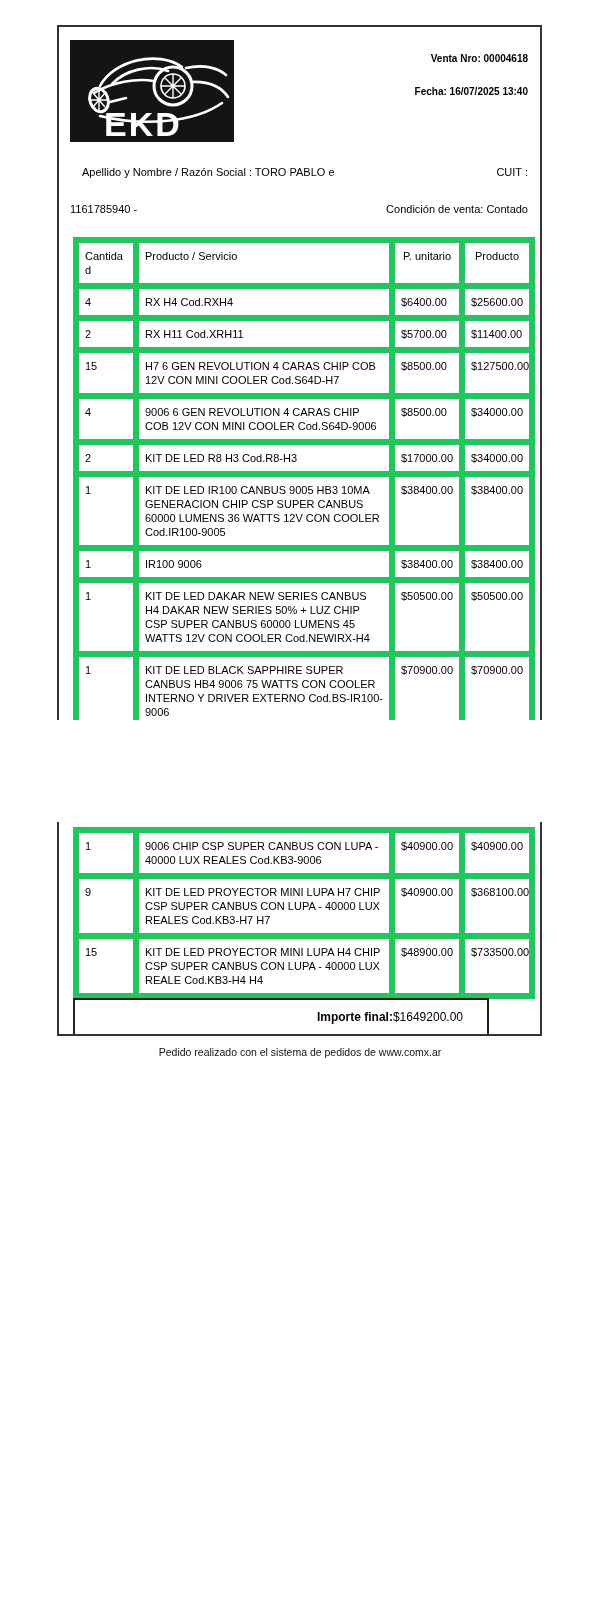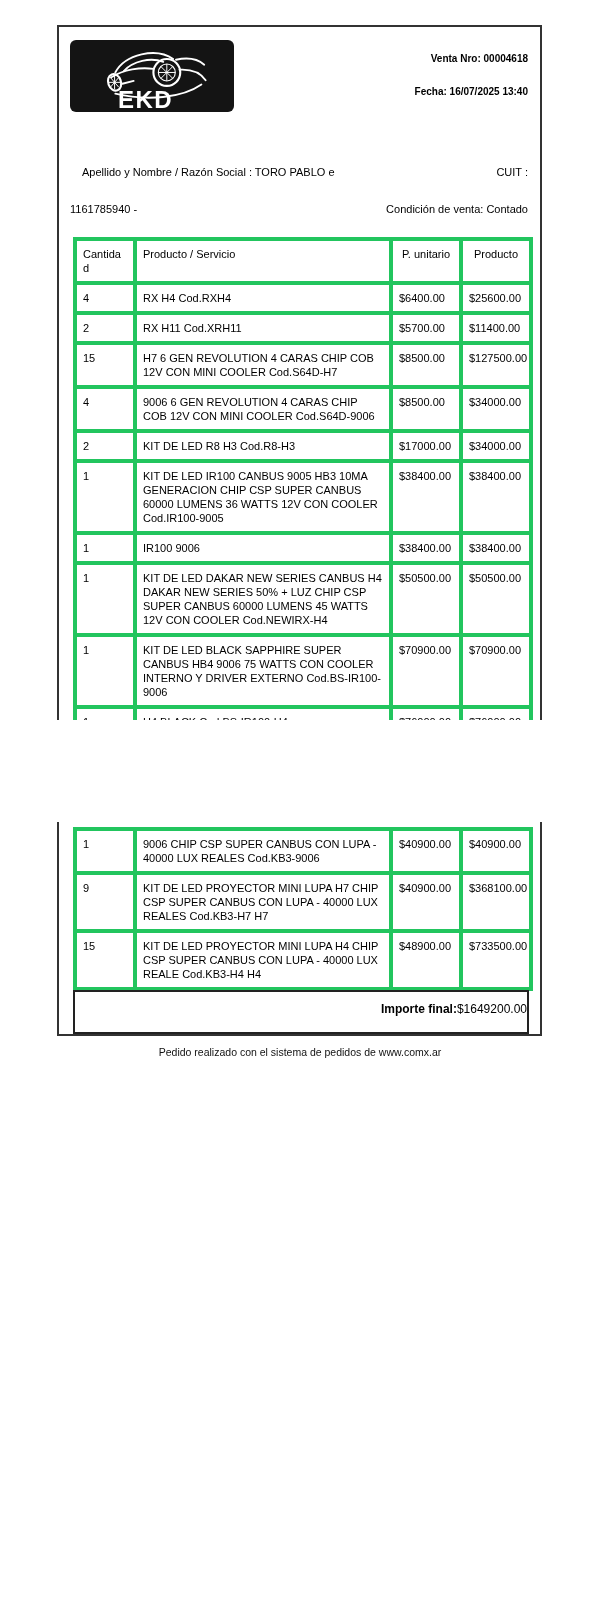--- a/index.html
+++ b/index.html
@@ -8,23 +8,22 @@
     width:600px; height:1600px; position:relative;
     font-family:"Liberation Sans", sans-serif; color:#000;
   }
   .canvas { position:absolute; left:0; top:0; width:600px; height:1600px; background:#fff; }
 
   .page { position:absolute; left:57px; width:485px; background:#fff; }
   .page-1 { top:25px; height:695px; border:2px solid #333; border-bottom:none; overflow:hidden; }
   .page-2 { top:822px; height:214px; border:2px solid #333; border-top:none; overflow:hidden; }
 
   .logo-box {
-    position:absolute; left:11px; top:13px; width:164px; height:72px;
+    position:absolute; left:11px; top:13px; width:164px; height:102px;
     background:#141414;
-    border-radius:6px;
   }
   .logo-box svg { display:block; width:100%; height:100%; }
 
   .meta-venta, .meta-fecha {
     position:absolute; right:12px; font-size:10px; font-weight:bold; white-space:nowrap;
   }
   .meta-venta { top:26px; }
   .meta-fecha { top:59px; }
 
   .cust-line {
@@ -39,32 +38,32 @@
     border-collapse:collapse; table-layout:fixed;
     width:456px; background:#fff;
   }
   .t1 { position:absolute; left:14px; top:210px; }
   .t2 { margin:5px 0 0 14px; }
   .products col.c-qty  { width:60px; }
   .products col.c-prod { width:256px; }
   .products col.c-unit { width:70px; }
   .products col.c-imp  { width:70px; }
   .products th, .products td {
-    border:4px solid #22c55e; font-size:11px; line-height:14px;
+    border:6px solid #22c55e; font-size:11px; line-height:14px;
     padding:6px 6px; vertical-align:top; text-align:left;
     overflow-wrap:break-word; word-wrap:break-word;
   }
   .products th { font-weight:normal; }
   .products th.center { text-align:center;margin-top:8px; }
   .products td.num { text-align:left; white-space:nowrap; }
 
   .total-box {
-    margin-left:14px; width:456px; height:44px; margin-top:-1px;
+    margin-left:14px; width:416px; height:44px; margin-top:-1px;
     border:2px solid #222; background:#fff;
-    text-align:right; padding:10px 0 0 0; font-size:12px; white-space:nowrap;
+    text-align:right; padding:10px 24px 0 0; font-size:12px; white-space:nowrap;
   }
   .total-box .lbl { font-weight:bold; }
 
   .footer-note {
     position:absolute; left:0; top:1046px; width:600px;
     text-align:center; font-size:10.5px; color:#111;
   }
 </style>
 </head>
 <body>

